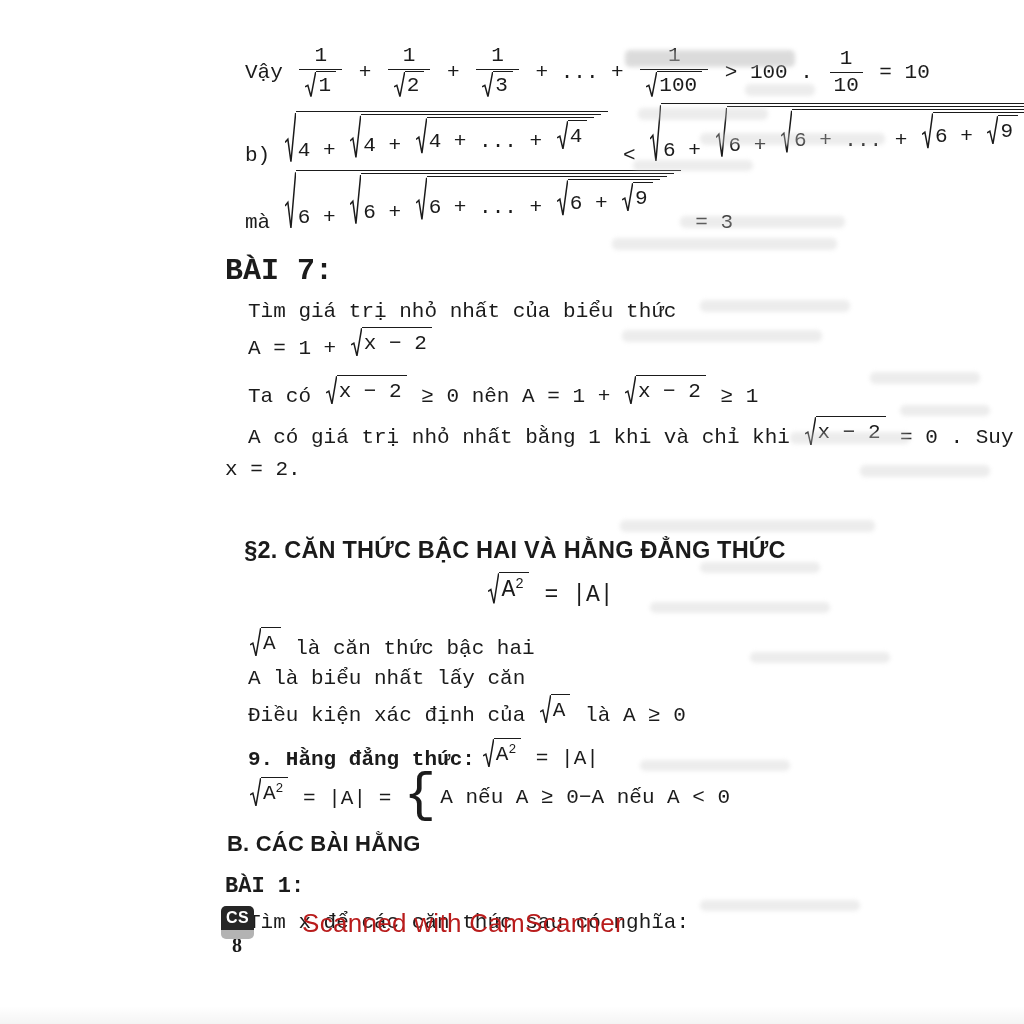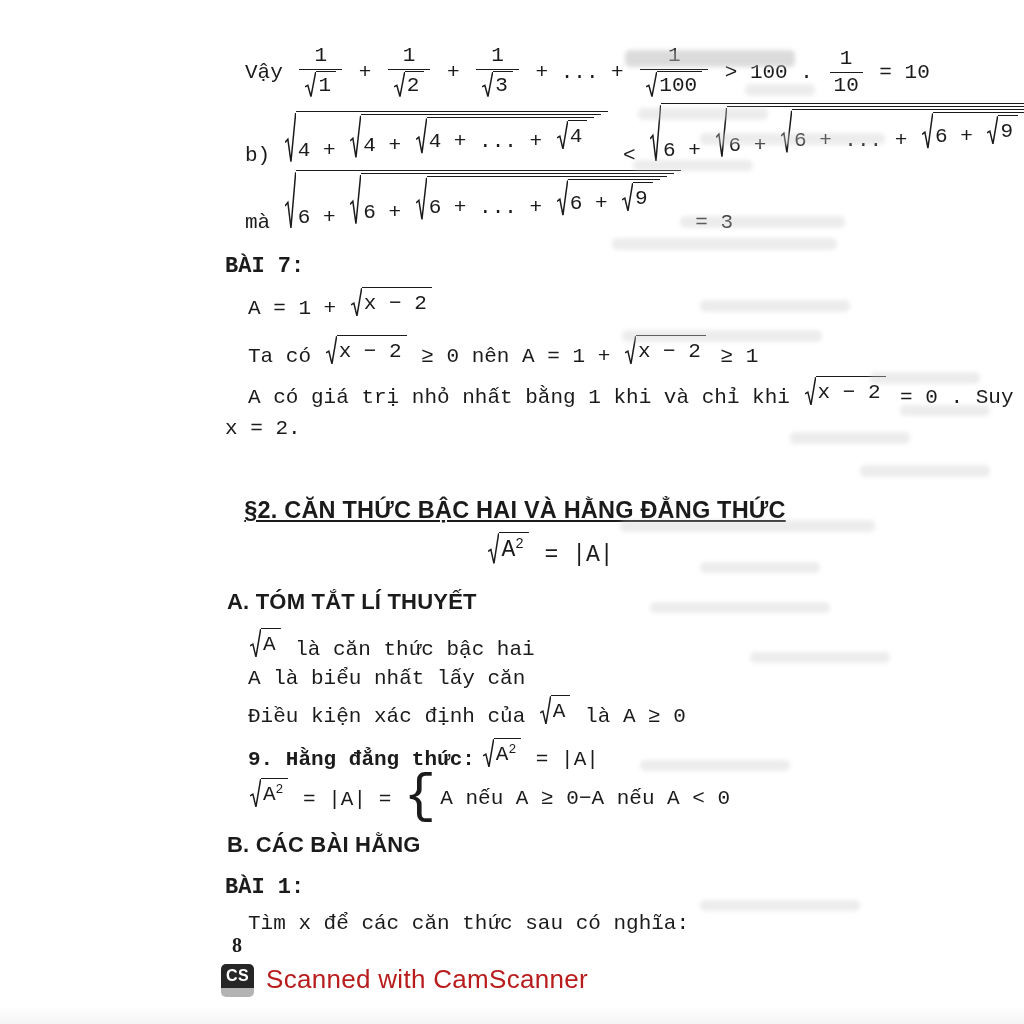--- a/index.html
+++ b/index.html
@@ -10,42 +10,42 @@
     font-size:21px;
   }
   .content{position:absolute;left:225px;top:44px;width:580px;}
   .line{white-space:nowrap;line-height:1.32;font-family:Liberation Mono, monospace;}
   .ind{padding-left:23px;}
   .mb2{margin-bottom:2px}.mb4{margin-bottom:4px}.mb6{margin-bottom:6px}
   .mb8{margin-bottom:8px}.mb12{margin-bottom:12px}.mb14{margin-bottom:16px}
   .bold-serif{font-weight:bold;}
   .sans-head{font-family:"Liberation Sans", sans-serif;font-weight:bold;font-size:22px;letter-spacing:0.2px;}
   .center{text-align:center;}
-  .section-head{font-family:"Liberation Sans", sans-serif;font-weight:bold;font-size:23.5px;letter-spacing:0.2px;text-decoration:underline;}
+  .section-head{font-family:"Liberation Sans", sans-serif;font-weight:bold;font-size:23.5px;letter-spacing:0.2px;}
   .identity{font-size:23px;}
   .spacer50{height:52px;}
 
   
   .math{white-space:nowrap;}
   .msqrt{display:inline-flex;align-items:stretch;vertical-align:-4px;margin:0 2px;}
   .msqrt > svg.rad{width:11px;flex:0 0 auto;display:block;align-self:stretch;min-height:1.15em;height:auto;}
   svg.rad path{fill:none;stroke:#1b1b1b;stroke-width:1.5;}
   .msqrt > .vinc{border-top:1.7px solid #1b1b1b;padding:2px 5px 0 2px;display:inline-block;}
   .mfrac{display:inline-flex;flex-direction:column;align-items:center;vertical-align:middle;margin:0 4px;line-height:1.15;text-align:center;}
   .mfrac > .num{padding:0 4px 1px 4px;}
   .mfrac > .den{border-top:1.7px solid #1b1b1b;padding:1px 4px 0 4px;}
   sup.msup{font-size:0.62em;line-height:0;vertical-align:0.55em;letter-spacing:0;}
   .mcases{display:inline-flex;align-items:center;vertical-align:middle;}
   .mbrace{font-size:54px;font-weight:400;line-height:0.85;margin-right:4px;transform:translateY(-2px);}
   .mcol{display:inline-flex;flex-direction:row;}
   .mcase{line-height:1.35;}
 
   
   .page-number{position:absolute;left:232px;top:934px;font-weight:600;font-size:20px;}
-  .footer{position:absolute;left:221px;top:964px;display:flex;align-items:flex-start;}
+  .footer{position:absolute;left:221px;top:906px;display:flex;align-items:flex-end;gap:36px;}
   .cs-logo{width:33px;height:33px;border-radius:5px;overflow:hidden;display:flex;flex-direction:column;}
   .cs-logo .cs-top{flex:1;background:#262626;color:#ffffff;display:flex;align-items:center;justify-content:center;
     font-family:"Liberation Sans", sans-serif;font-weight:bold;font-size:16px;letter-spacing:0.5px;}
   .cs-logo .cs-bottom{height:9px;background:#b3b3b3;}
   .footer-text{margin-left:12px;color:#b91c1c;font-family:"Liberation Sans", sans-serif;font-size:26px;letter-spacing:0.3px;}
 
   
   .ghost{position:absolute;background:#cfcfcf;border-radius:5px;filter:blur(2.2px);opacity:0.38;}
   .ghost.dark{background:#b9b9b9;opacity:0.5;}
   .bottom-fade{position:absolute;left:0;right:0;bottom:0;height:18px;
@@ -158,21 +158,22 @@
                         <svg viewBox="0 0 10 24" preserveAspectRatio="none" class="rad">
                           <path d="M0 14 L2.6 12.6 L5.4 22.6 L9.7 0.9" vector-effect="non-scaling-stroke"></path>
                         </svg>
                         <span class="vinc">9</span>
                       </span></span>
                   </span></span>
               </span></span>
           </span></span>
       </span> = 3</div>
 
-  <div class="line bold-serif mb6" style="font-size:22px">BÀI 7:</div>
+  <div class="line bold-serif mb6" style="font-size:30px">BÀI 7:</div>
+  <div class="line ind mb2">Tìm giá trị nhỏ nhất của biểu thức</div>
   <div class="line math ind mb12">A = 1 + <span class="msqrt">
         <svg viewBox="0 0 10 24" preserveAspectRatio="none" class="rad">
           <path d="M0 14 L2.6 12.6 L5.4 22.6 L9.7 0.9" vector-effect="non-scaling-stroke"></path>
         </svg>
         <span class="vinc">x − 2</span>
       </span></div>
 
   <div class="line math ind mb6">Ta có <span class="msqrt">
         <svg viewBox="0 0 10 24" preserveAspectRatio="none" class="rad">
           <path d="M0 14 L2.6 12.6 L5.4 22.6 L9.7 0.9" vector-effect="non-scaling-stroke"></path>
@@ -195,21 +196,20 @@
   <div class="spacer50"></div>
 
   <div class="line center section-head mb6">§2. CĂN THỨC BẬC HAI VÀ HẰNG ĐẲNG THỨC</div>
   <div class="line math center identity" style="padding-left:70px;margin-bottom:16px"><span class="msqrt">
         <svg viewBox="0 0 10 24" preserveAspectRatio="none" class="rad">
           <path d="M0 14 L2.6 12.6 L5.4 22.6 L9.7 0.9" vector-effect="non-scaling-stroke"></path>
         </svg>
         <span class="vinc">A<sup class="msup">2</sup></span>
       </span> = |A|</div>
 
-  <div class="line sans-head mb12" style="padding-left:2px">A. TÓM TẮT LÍ THUYẾT</div>
 
   <div class="line math ind mb2"><span class="msqrt">
         <svg viewBox="0 0 10 24" preserveAspectRatio="none" class="rad">
           <path d="M0 14 L2.6 12.6 L5.4 22.6 L9.7 0.9" vector-effect="non-scaling-stroke"></path>
         </svg>
         <span class="vinc">A</span>
       </span> là căn thức bậc hai</div>
   <div class="line ind mb2">A là biểu nhất lấy căn</div>
   <div class="line math ind mb8">Điều kiện xác định của <span class="msqrt">
         <svg viewBox="0 0 10 24" preserveAspectRatio="none" class="rad">

